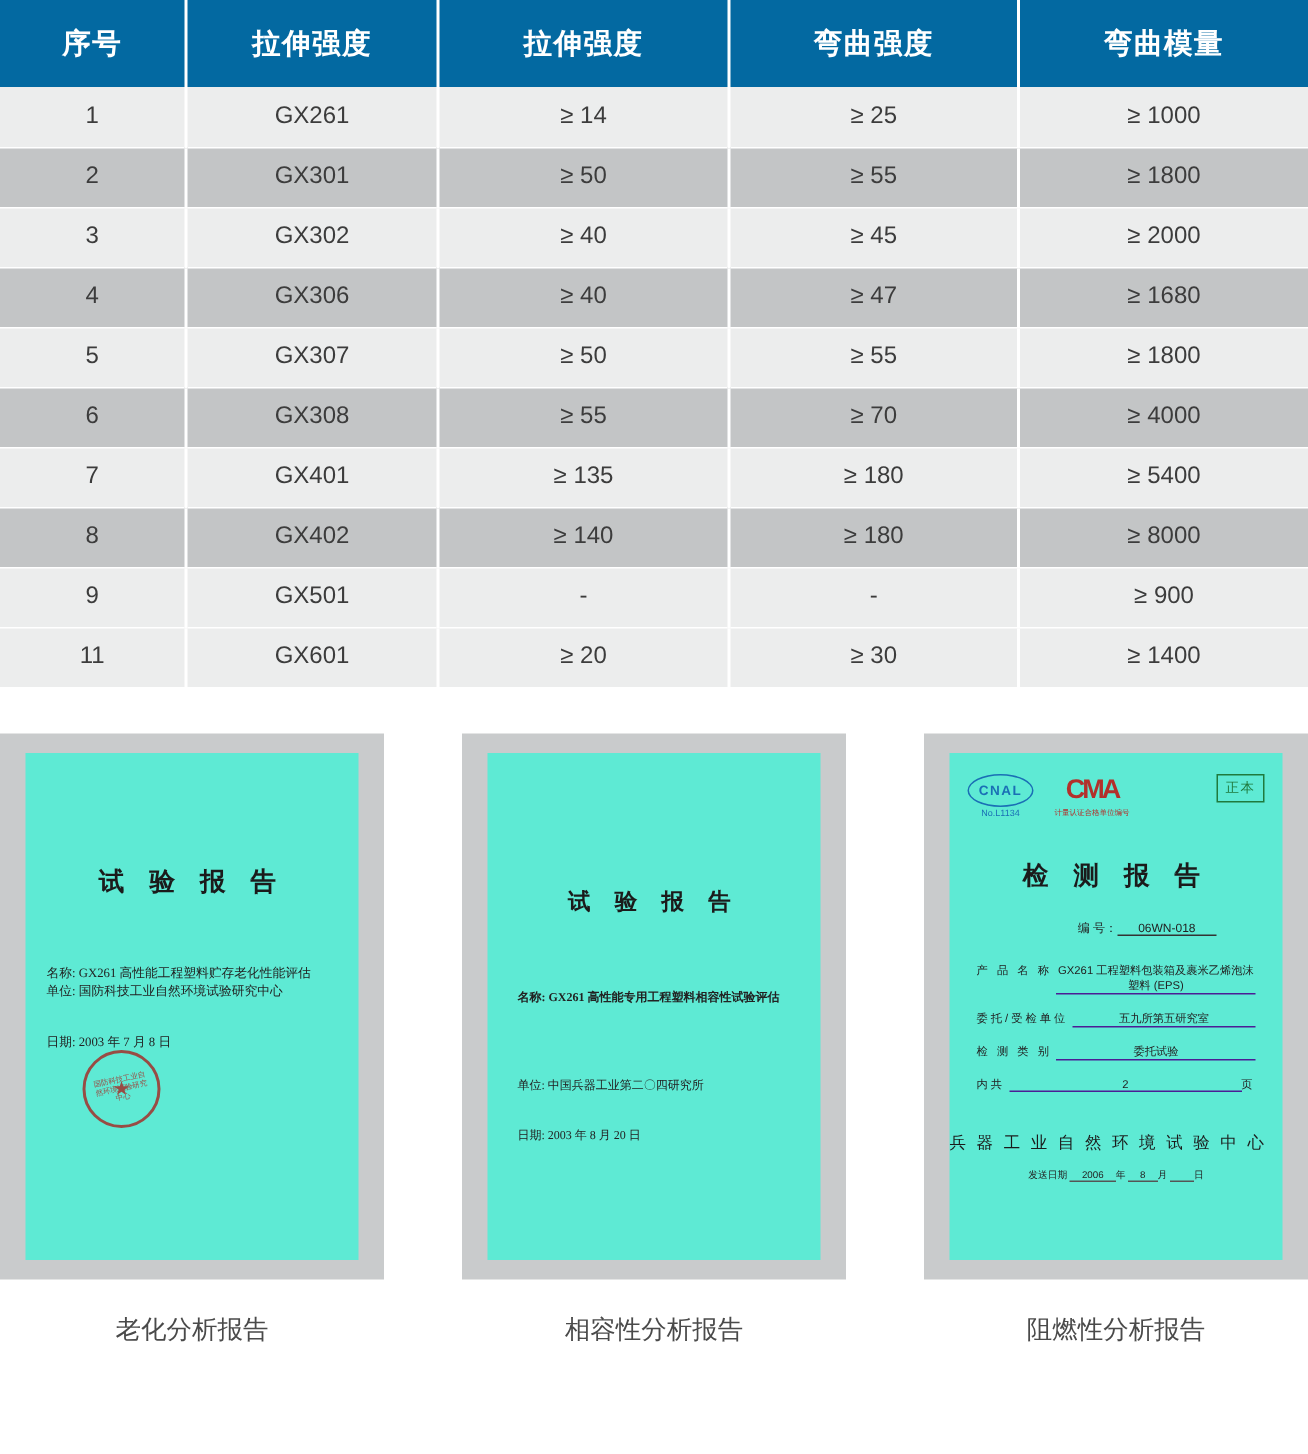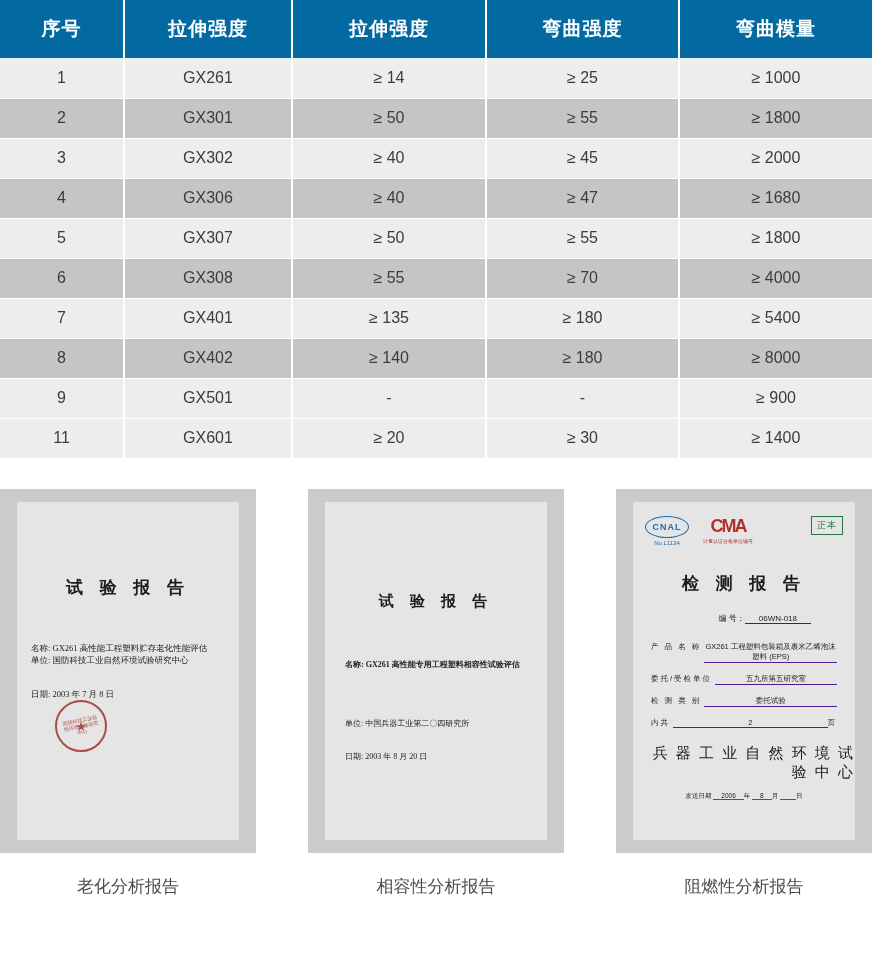--- a/index.html
+++ b/index.html
@@ -66,21 +66,21 @@
   .cert-frame {
     width: 256px;
     height: 364px;
     background: #c9cbcc;
     padding: 13px 17px;
     position: relative;
   }
   .cert-paper {
     width: 100%;
     height: 100%;
-    background: #e5e5e5;
+    background: #5eead4;
     position: relative;
     overflow: hidden;
   }
   .cert-caption {
     margin-top: 22px;
     font-size: 17px;
     color: #4a4a4a;
   }
 
   
@@ -177,23 +177,23 @@
     text-align: right;
     padding-right: 44px;
     color: #222;
   }
   .c3-bh u { text-decoration: none; border-bottom: 1px solid #333; padding: 0 14px; }
   .c3-body { margin-top: 18px; padding: 0 18px; }
   .c3-row { font-size: 7.5px; color: #222; margin-bottom: 11px; display: flex; }
   .c3-key { white-space: nowrap; letter-spacing: 2px; }
   .c3-val { flex: 1; border-bottom: 1px solid #4c1d95; text-align: center; margin-left: 3px; }
   .c3-foot {
-    margin-top: 16px;
-    text-align: right;
-    font-size: 15px;
+    margin-top: 26px;
+    text-align: left;
+    font-size: 11px;
     letter-spacing: 2px;
     color: #1b1b1b;
   }
   .c3-date {
     margin-top: 10px;
     text-align: center;
     font-size: 6.5px;
     color: #222;
   }
   .c3-date u { text-decoration: none; border-bottom: 1px solid #555; padding: 0 8px; }

